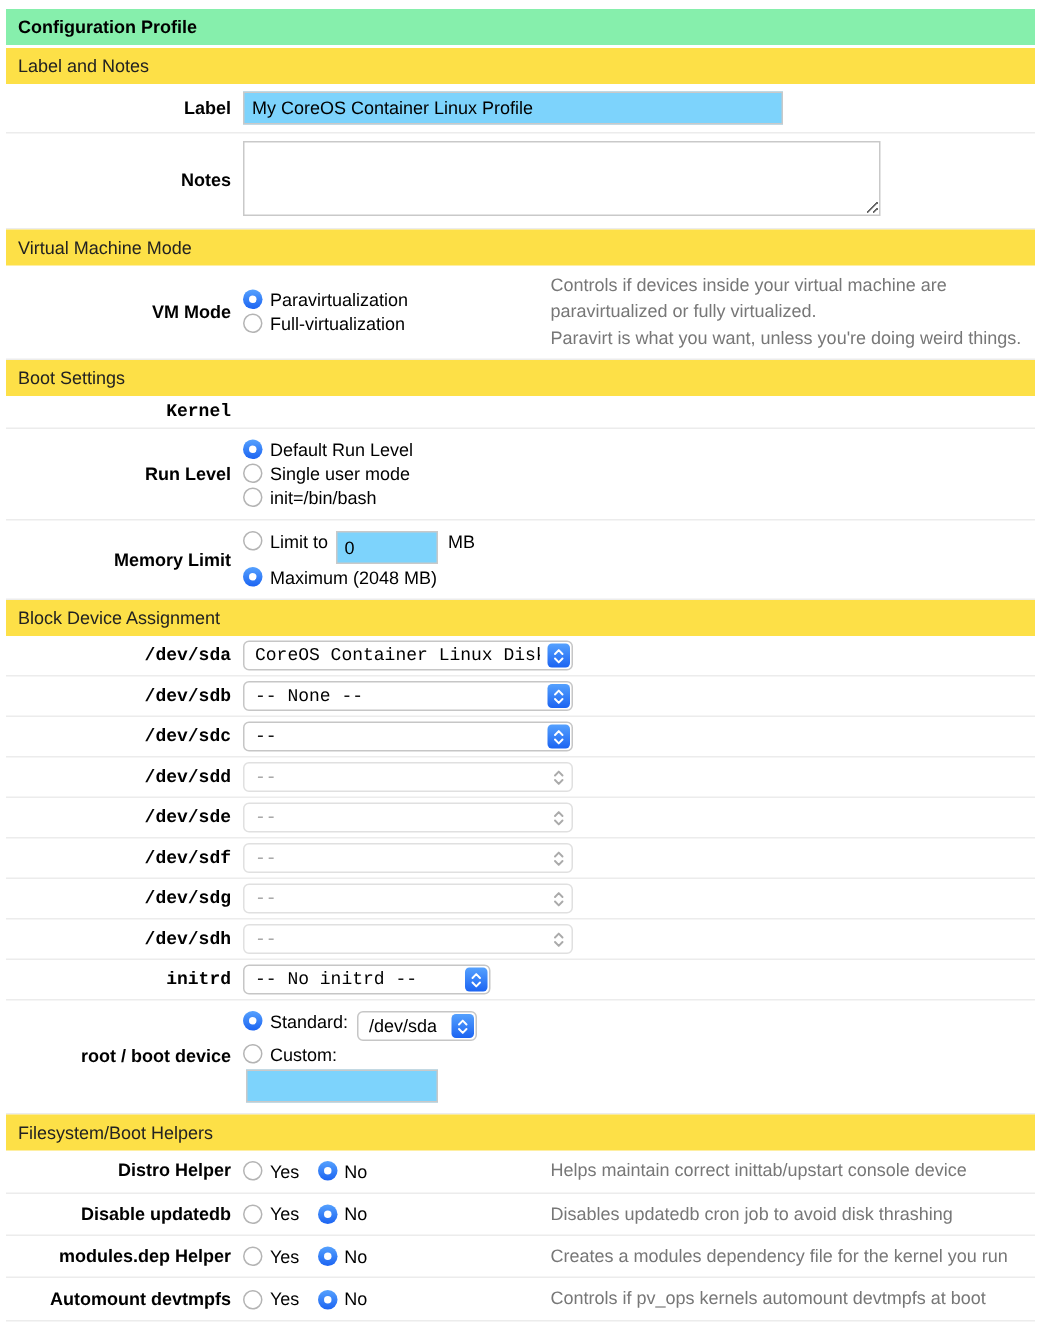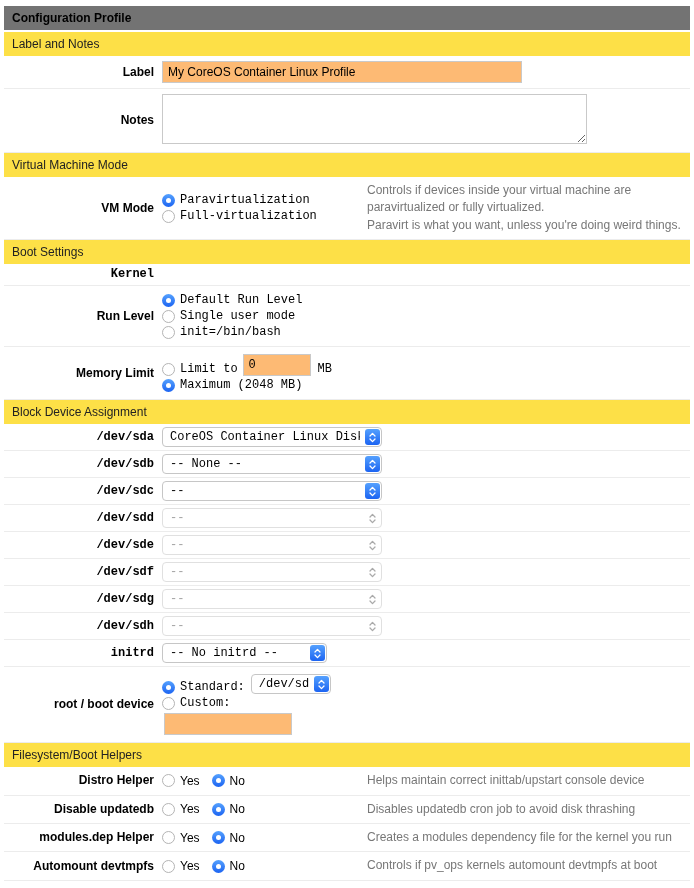--- a/index.html
+++ b/index.html
@@ -5,21 +5,21 @@
   html,body { margin:0; padding:0; background:#fff; }
   body {
     width:694px;
     font-family:"Liberation Sans", sans-serif;
     font-size:12px;
     color:#000;
   }
   .page { padding:6px 4px 0 4px; }
 
   .title-bar {
-    background:#737373;
+    background:#86efac;
     font-weight:bold;
     padding:5px 8px;
     margin-bottom:2px;
   }
   .section-bar {
     background:#fde047;
     padding:5px 8px;
     color:#222;
   }
 
@@ -43,21 +43,21 @@
   .row-control.fixed { flex:0 0 205px; width:205px; }
 
   .help {
     flex:1;
     color:#777;
     line-height:1.45;
     padding-right:6px;
   }
 
   
-  .opt { display:flex; align-items:flex-end; margin:2px 0; white-space:nowrap;font-family:Liberation Mono, monospace; }
+  .opt { display:flex; align-items:flex-start; margin:2px 0; white-space:nowrap; }
   .radio {
     display:inline-block;
     width:13px; height:13px; min-width:13px;
     border-radius:50%;
     border:1px solid #b4b4b4;
     background:#fff;
     box-sizing:border-box;
     margin-right:5px;
     position:relative;
   }
@@ -105,21 +105,21 @@
   .w80  { width:80px; }
 
   
   .text-input {
     box-sizing:border-box;
     height:22px;
     border:1px solid #c9c9c9;
     font-family:inherit;
     font-size:12px;
     padding:2px 5px;
-    background:#fdba74;
+    background:#7dd3fc;
   }
   .label-input { width:360px; }
   .mem-input   { width:68px; margin:0 7px 0 5px; }
   .custom-input{ width:128px; margin:3px 0 2px 2px; display:block; }
   .notes-textarea {
     box-sizing:border-box;
     width:425px; height:50px;
     border:1px solid #c9c9c9;
     font-family:inherit;
     font-size:12px;

